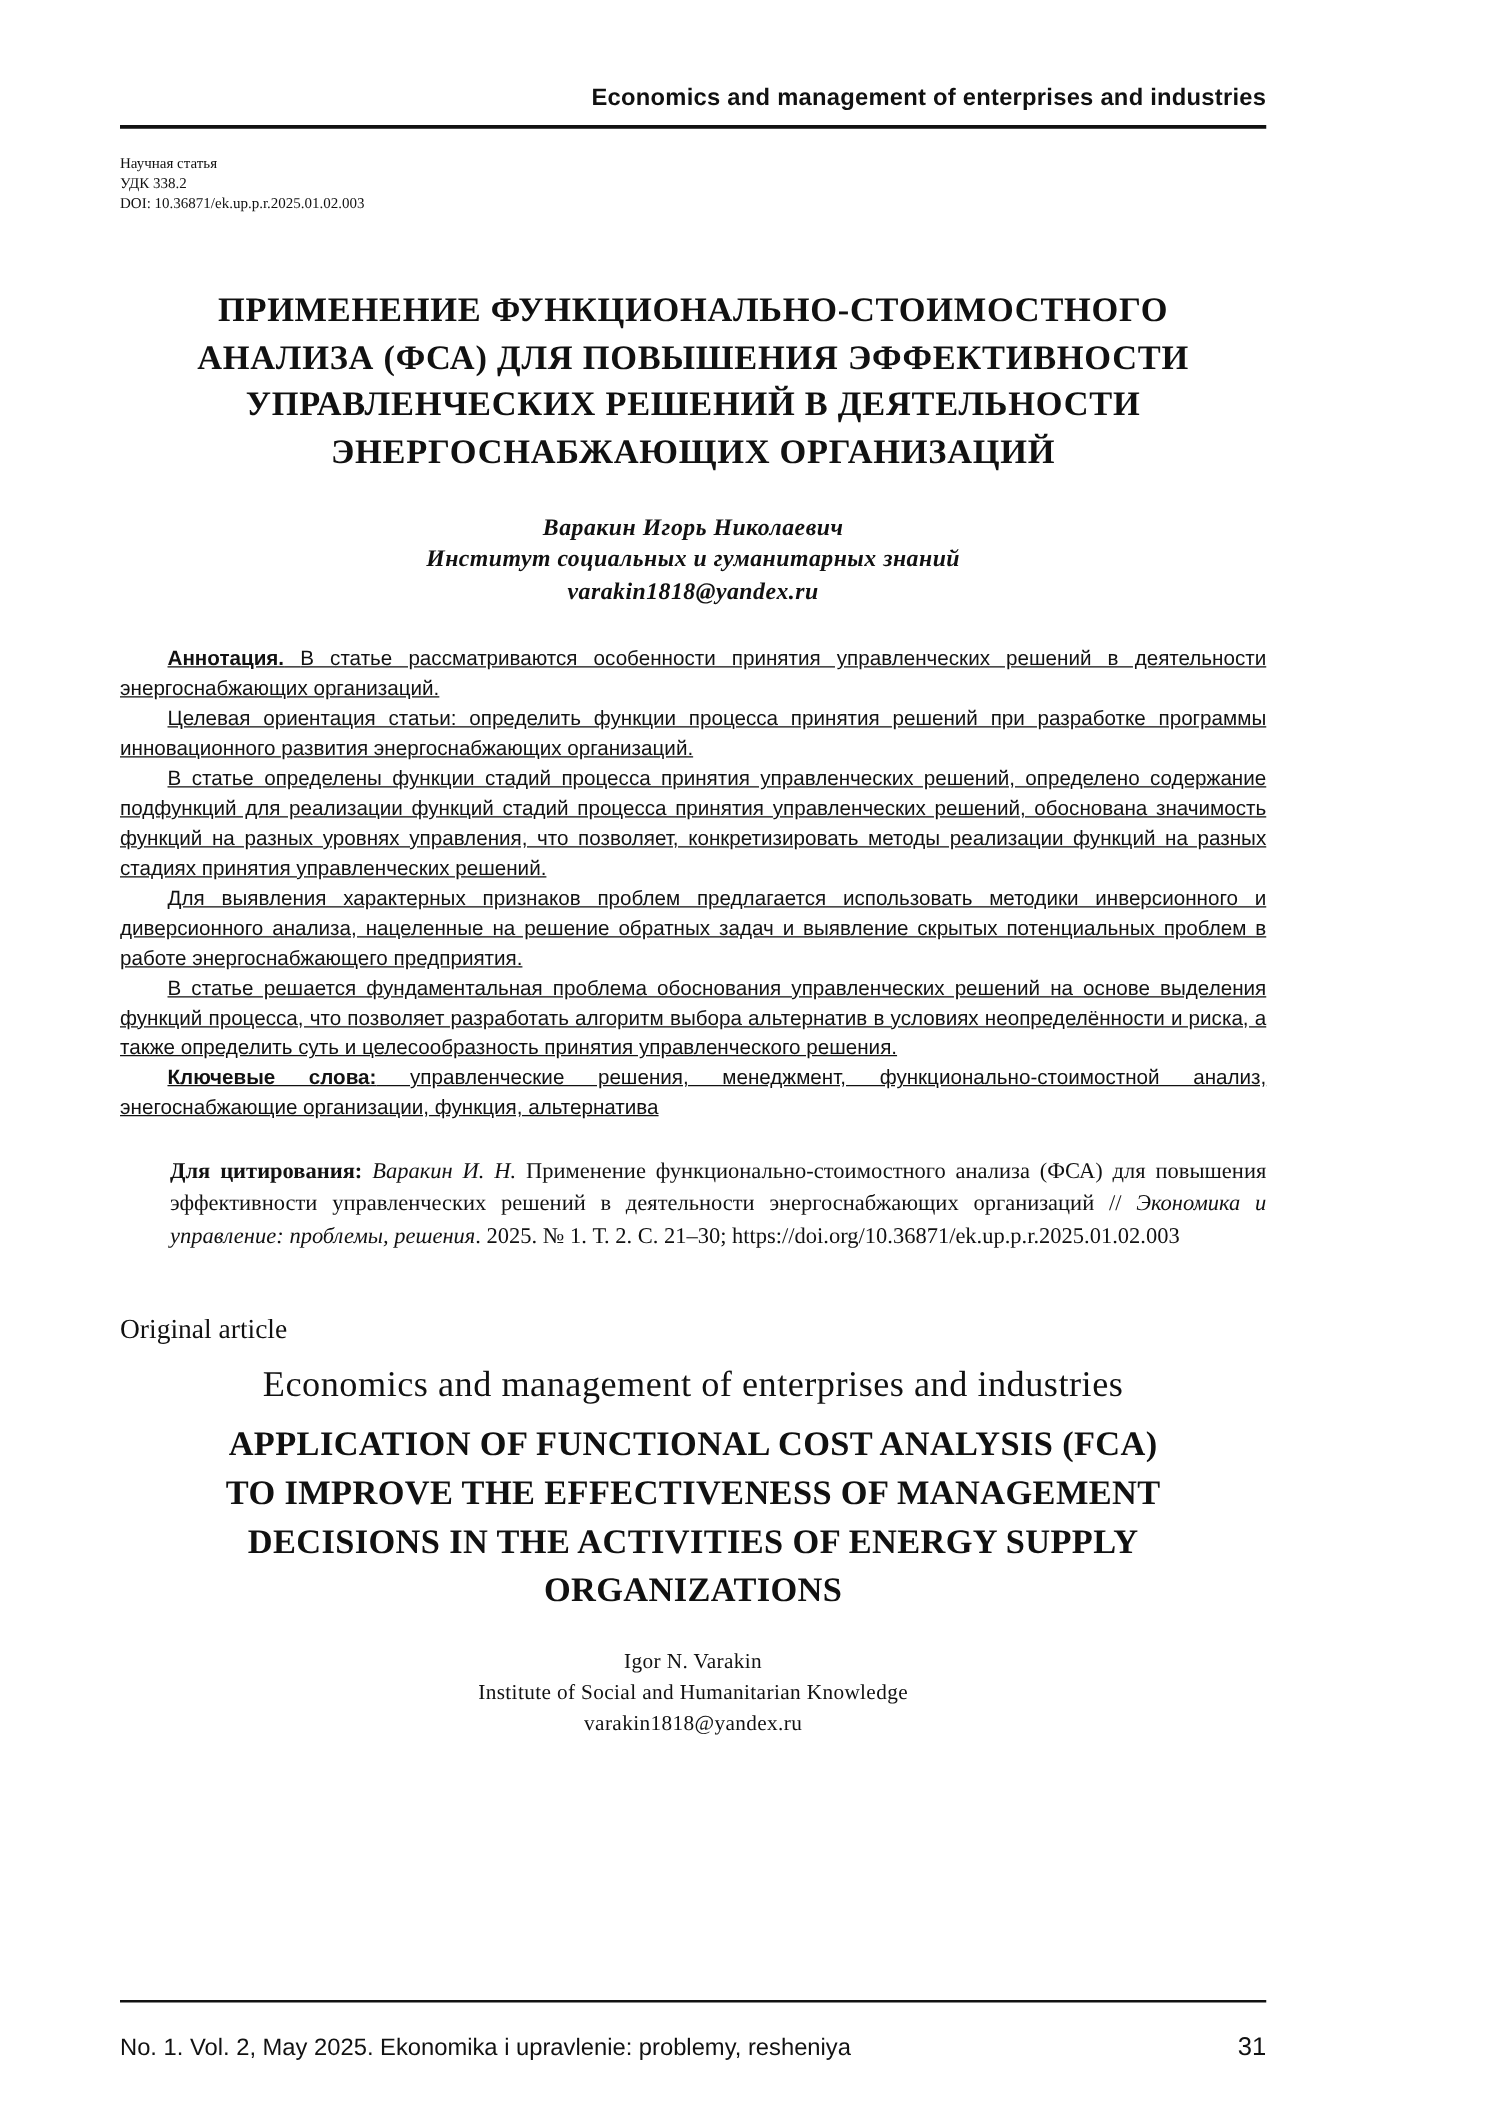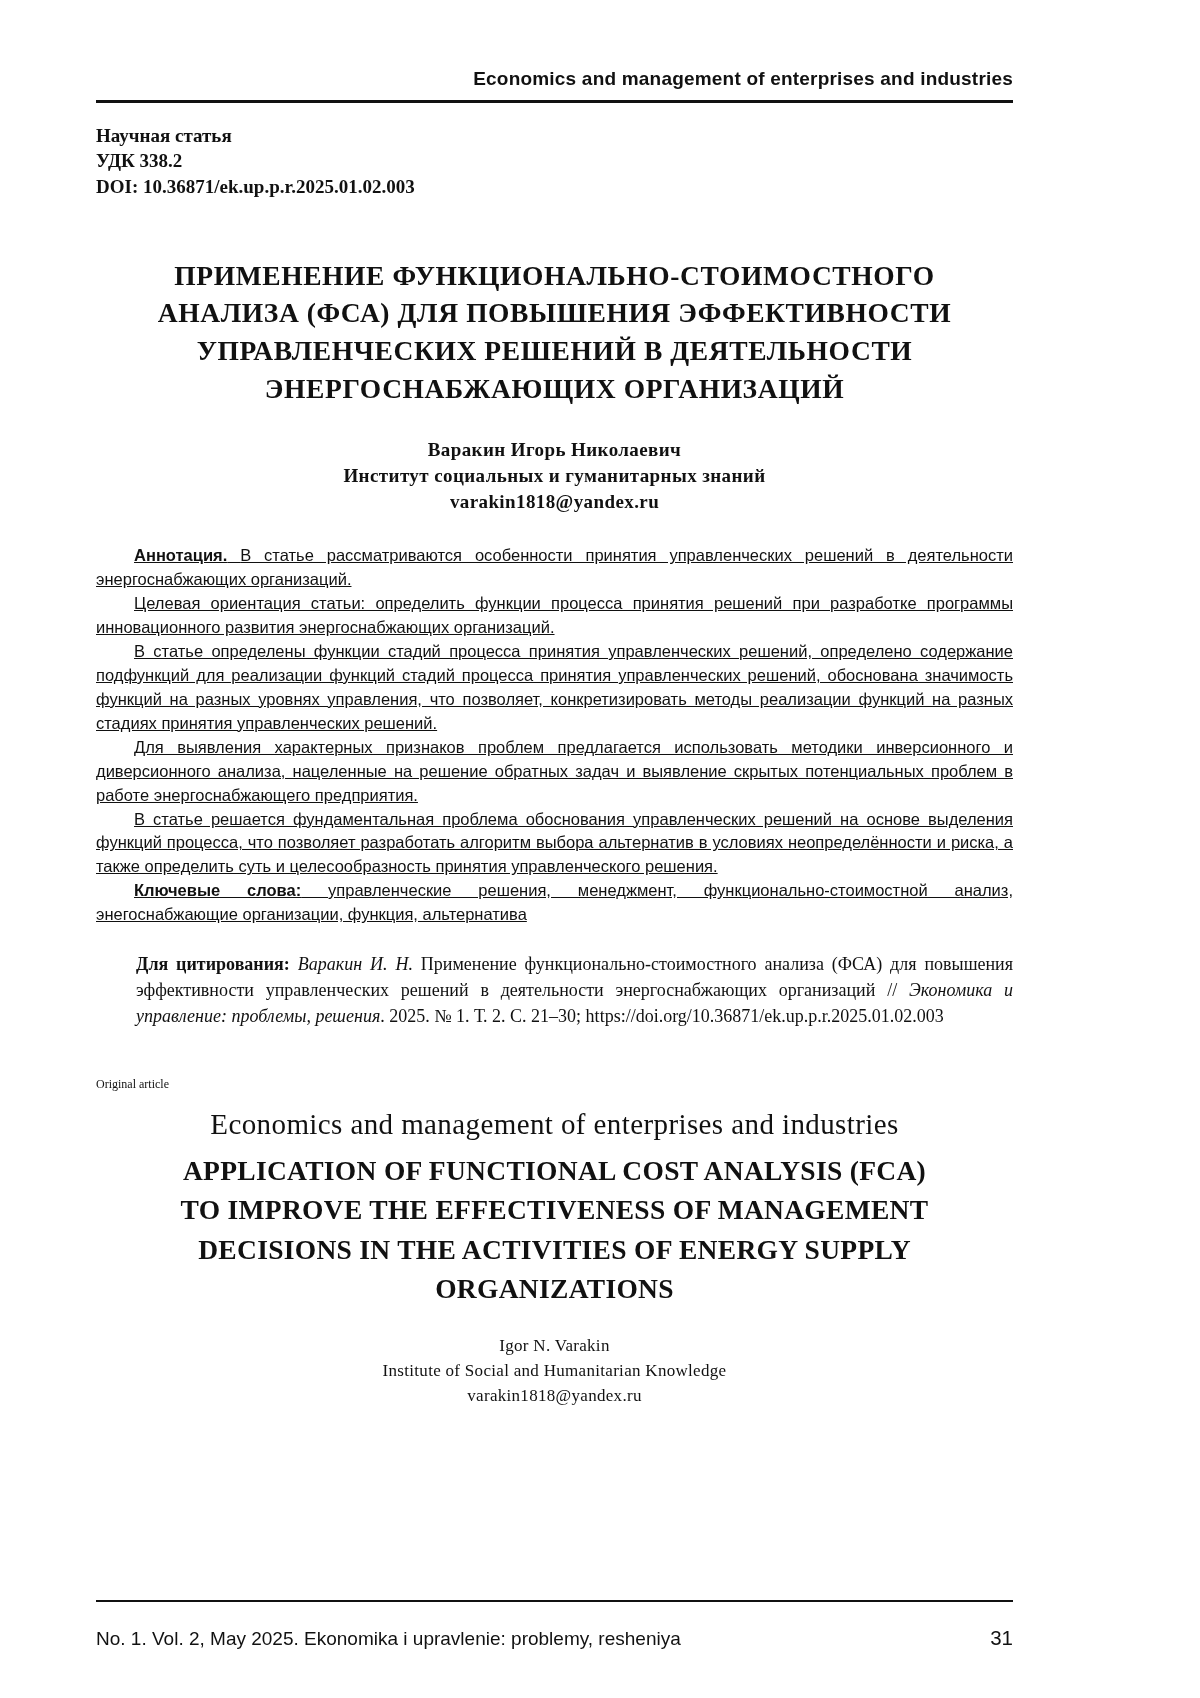--- a/index.html
+++ b/index.html
@@ -16,34 +16,35 @@
   }
   .running-head {
     text-align: right;
     font-family: "Liberation Sans", sans-serif;
     font-weight: bold;
     font-size: 19px;
     letter-spacing: 0.2px;
     padding-bottom: 10px;
   }
   .head-rule { border-bottom: 3px solid #111; margin-bottom: 20px; }
-  .meta { font-size: 19px; line-height: 1.33; font-weight: bold; }
+  .meta { font-size: 12px; line-height: 1.33; }
   .title-ru {
     margin-top: 58px;
     text-align: center;
     font-weight: bold;
     font-size: 27.5px;
     line-height: 1.37;
     letter-spacing: 0.6px;
   }
   .title-ru span { display: block; }
   .authors-ru {
     margin-top: 30px;
     text-align: center;
     font-weight: bold;
+    font-style: italic;
     font-size: 19px;
     line-height: 1.35;
     letter-spacing: 0.4px;
   }
   .abstract {
     margin-top: 30px;
     font-family: "Liberation Sans", sans-serif;
     font-size: 16.5px;
     line-height: 1.45;
     text-align: justify;
@@ -53,21 +54,21 @@
   .keywords { margin-top: 0; }
   .citation {
     margin: 24px 0 0 40px;
     font-family: Liberation Serif, serif;
     font-size: 18px;
     line-height: 1.45;
     text-align: justify;
   }
   .citation b { font-weight: bold; }
   .citation i { font-style: italic; }
-  .original-article { margin-top: 48px; font-size: 12px; }
+  .original-article { margin-top: 48px; font-size: 22px; }
   .section-en {
     margin-top: 16px;
     text-align: center;
     font-size: 29px;
     letter-spacing: 0.4px;
   }
   .title-en {
     margin-top: 10px;
     text-align: center;
     font-size: 27.5px;

